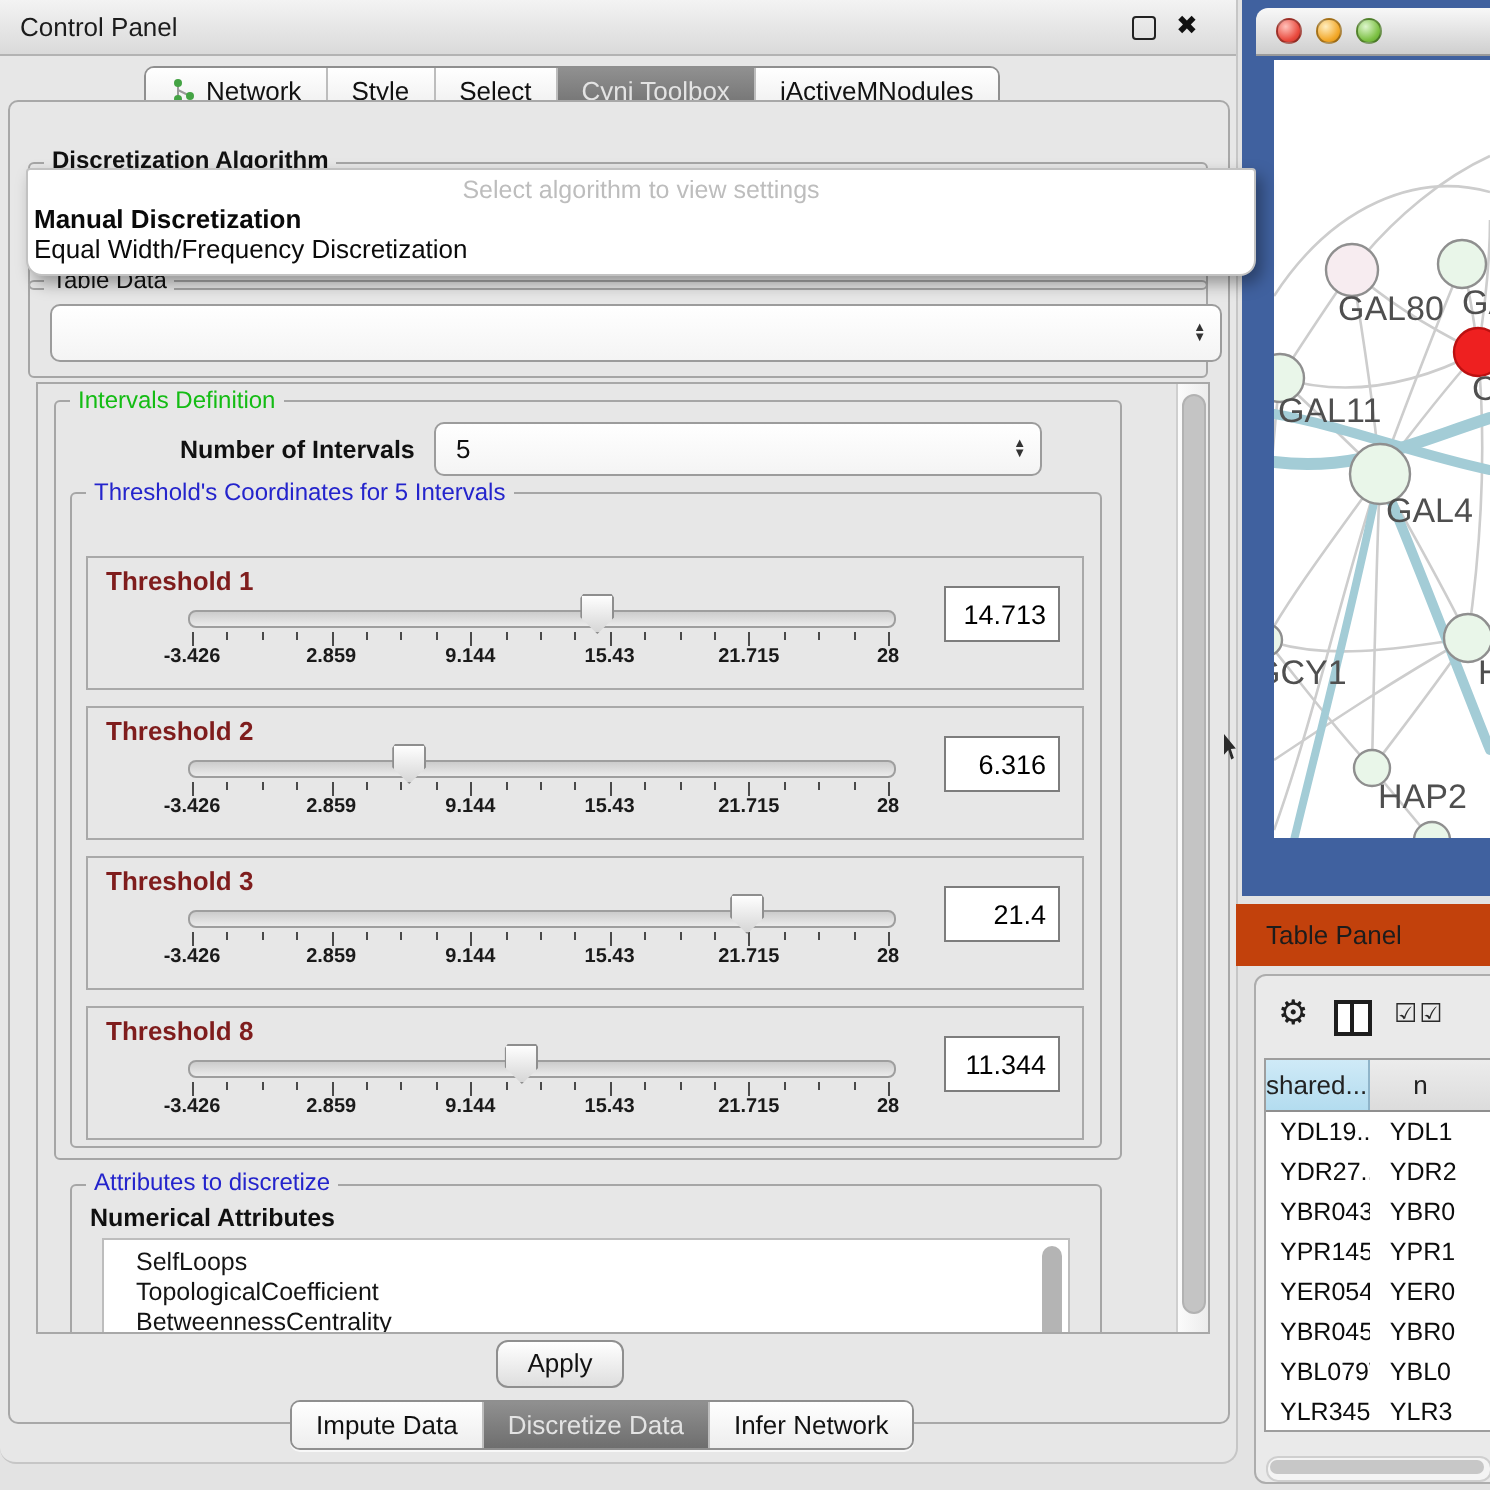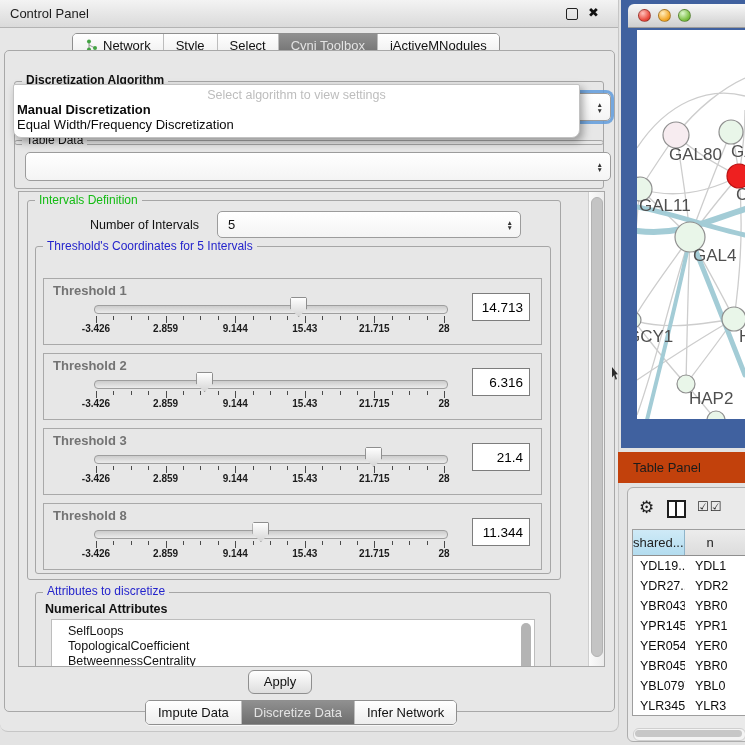--- a/index.html
+++ b/index.html
@@ -48,21 +48,21 @@
   .popup .opt.bold{font-weight:bold;}
 
   .scrollwrap{left:17px;top:190px;width:585px;height:474px;border:1px solid #a8a8a8;
     overflow:hidden;background:#e7e7e7;}
   .vlane{position:absolute;right:0;top:0;width:15px;height:474px;
     background:linear-gradient(to right,#fbfbfb,#ececec);border-left:1px solid #cfcfcf;}
   .vthumb{position:absolute;left:2px;top:5px;width:10px;height:458px;background:#c4c4c4;
     border:1px solid #b2b2b2;border-radius:6px;}
 
   .tbox{position:absolute;left:24px;width:497px;height:65px;border:1px solid #a9a9a9;background:#e7e7e7;}
-  .tbox .ttl{position:absolute;left:9px;top:4px;font-size:13px;font-weight:bold;color:#737373;}
+  .tbox .ttl{position:absolute;left:9px;top:4px;font-size:13px;font-weight:bold;color:#7f1d1d;}
   .track{position:absolute;left:50px;top:26px;width:352px;height:7px;
     background:linear-gradient(#cccccc,#ebebeb);border:1px solid #9e9e9e;border-radius:4px;}
   .thumb{position:absolute;top:18px;width:15px;height:18px;
     background:linear-gradient(#fefefe,#d6d6d6);border:1px solid #8e8e8e;
     clip-path:polygon(8% 0,92% 0,100% 10%,100% 58%,50% 100%,0 58%,0 10%);}
   .tick{position:absolute;width:1px;background:#4a4a4a;}
   .ticklabel{position:absolute;top:44px;transform:translateX(-50%);
     font-size:10px;font-weight:bold;color:#1a1a1a;white-space:nowrap;}
   .vbox{position:absolute;left:428px;top:14px;width:58px;height:28px;background:#fff;
     border:1px solid #7d7d7d;font-size:13.5px;color:#000;text-align:right;
@@ -155,21 +155,21 @@
 
     <div class="groupbox" style="left:9px;top:30px;width:588px;height:62px;"></div>
     <span class="gtitle" style="left:17px;top:23px;font-weight:bold;">Discretization Algorithm</span>
     <div class="combo focusring" style="left:20px;top:42px;width:564px;height:26px;">
       <span class="stepper">
         <span>▲</span>
           <span>▼</span>
       </span>
     </div>
 
-    <div class="abs popup" style="left:8px;top:33px;">
+    <div class="abs popup" style="left:8px;top:33px;padding-left:48px;">
       <div class="hint">Select algorithm to view settings</div>
       <div>
           <div class="opt bold" style="top: 17px;">Manual Discretization</div>
           <div class="opt" style="top: 32px;">Equal Width/Frequency Discretization</div>
         </div>
     </div>
 
     <div class="groupbox" style="left:9px;top:89px;width:588px;height:47px;"></div>
     <span class="gtitle" style="left:17px;top:83px;">Table Data</span>
     <div class="combo" style="left:20px;top:101px;width:564px;height:27px;">
@@ -177,21 +177,21 @@
         <span>▲</span>
           <span>▼</span>
       </span>
     </div>
 
     <div class="abs scrollwrap" style="left:13px;top:140px;">
 
       <div class="groupbox" style="left:8px;top:8px;width:532px;height:378px;"></div>
       <span class="gtitle green" style="left:16px;top:2px;">Intervals Definition</span>
 
-      <span class="abs" style="left:71px;top:26px;font-size:12.5px;font-weight:normal;color:#111;">Number of Intervals</span>
+      <span class="abs" style="left:71px;top:26px;font-size:12.5px;font-weight:bold;color:#111;">Number of Intervals</span>
       <div class="combo" style="left:198px;top:19px;width:282px;height:25px;">
         <span>5</span>
         <span class="stepper">
           <span>▲</span>
             <span>▼</span>
         </span>
       </div>
 
       <div class="groupbox" style="left:16px;top:54px;width:514px;height:326px;"></div>
       <span class="gtitle blue" style="left:24px;top:48px;">Threshold's Coordinates for 5 Intervals</span>

